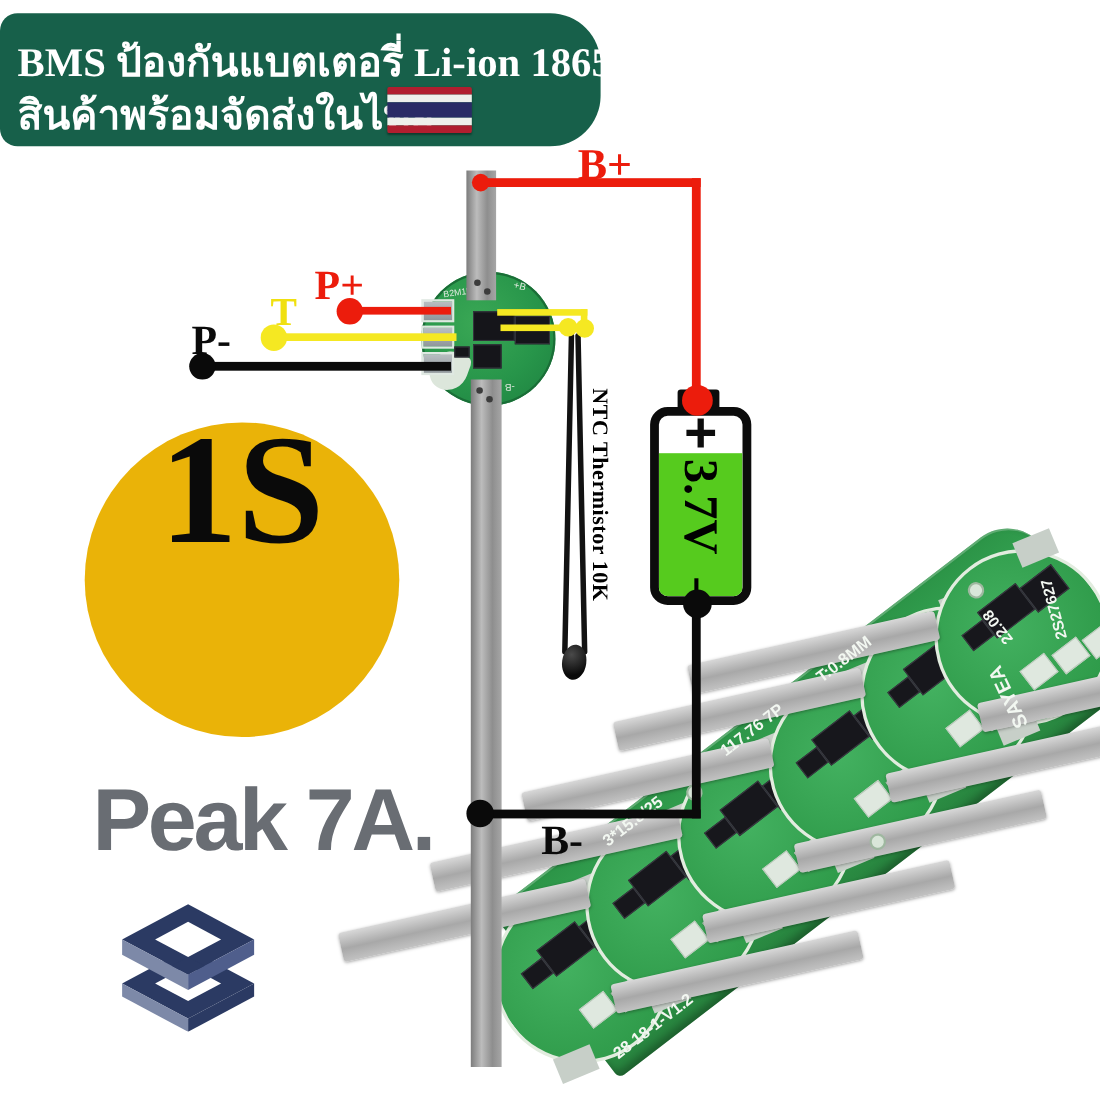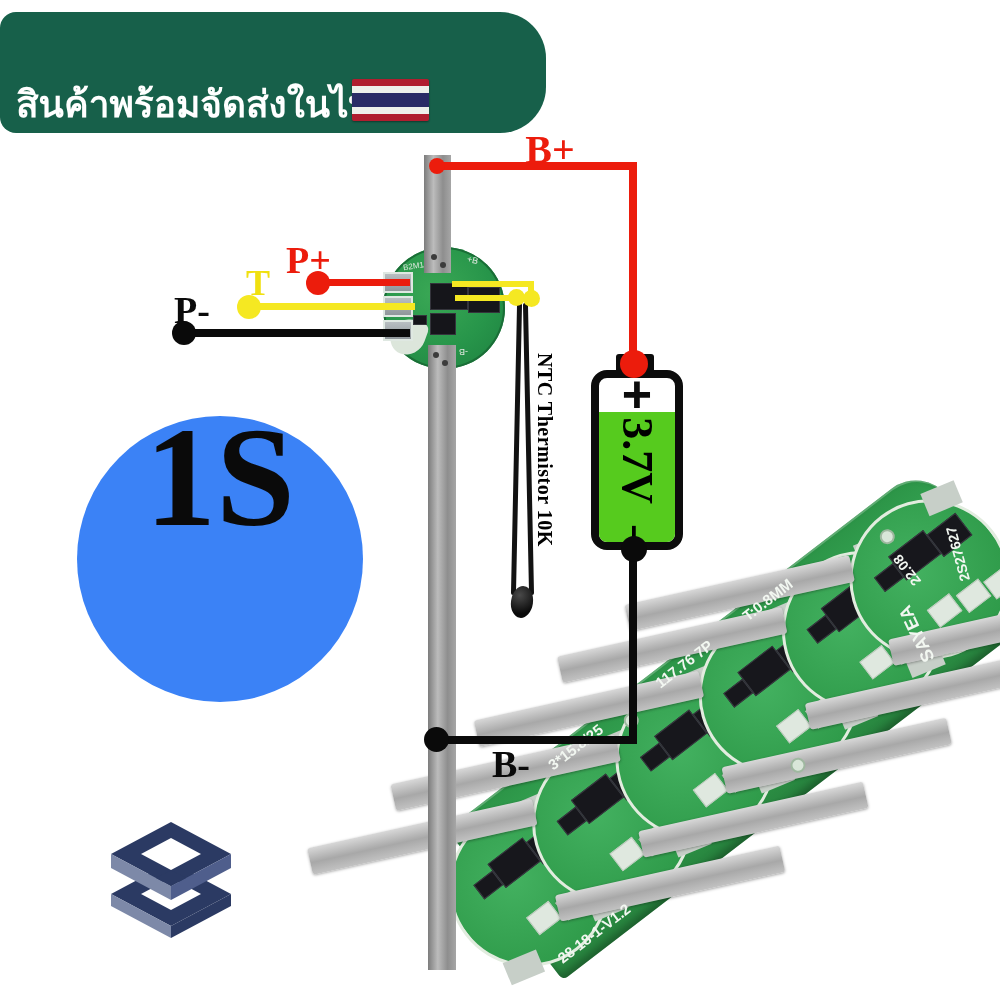--- a/index.html
+++ b/index.html
@@ -55,22 +55,22 @@
   .bat-cap{position:absolute;left:616px;top:354px;width:38px;height:20px;background:#0c0c0c;border-radius:3px;z-index:4;}
   .bat-body{position:absolute;left:591px;top:370px;width:92px;height:180px;border:8px solid #0c0c0c;
             border-radius:16px;background:#ffffff;overflow:hidden;z-index:4;box-sizing:border-box;}
   .bat-green{position:absolute;left:0;right:0;top:34px;bottom:0;background:#56CB1E;}
   .bat-plus{position:absolute;left:0;right:0;top:-14px;text-align:center;font-size:52px;font-weight:900;
             font-family:"Liberation Sans",sans-serif;color:#0c0c0c;}
   .bat-vtext{position:absolute;left:38px;top:100px;transform:translate(-50%,-50%) rotate(90deg);
              font-size:44px;font-weight:bold;color:#000;white-space:nowrap;}
 
   
-  .spec-circle{position:absolute;left:77px;top:416px;width:286px;height:286px;border-radius:50%;
-               background:#3b82f6;z-index:2;}
+  .spec-circle{position:absolute;left:77px;top:384px;width:286px;height:286px;border-radius:50%;
+               background:#eab308;z-index:2;}
   .spec-line{position:absolute;left:0;right:0;text-align:center;font-size:142px;line-height:1;
              font-weight:bold;color:#0a0a0a;}
   .peak{position:absolute;left:84px;top:700px;font-family:"Liberation Sans","DejaVu Sans",sans-serif;
         font-size:80px;font-weight:800;color:#696D73;letter-spacing:-3px;z-index:2;white-space:nowrap;}
 
   
   .logo{position:absolute;left:66px;top:820px;z-index:2;}
   .brand-name{position:absolute;left:36px;top:938px;font-family:"DejaVu Sans Mono",monospace;
               font-size:34px;font-weight:bold;color:#2B3A63;letter-spacing:2px;z-index:2;}
 
@@ -91,20 +91,21 @@
           box-shadow:0 1px 3px rgba(0,0,0,.35);transform:rotate(25deg);}
   .pmark{position:absolute;color:#f2f7f1;font-family:"Liberation Sans",sans-serif;font-weight:bold;
          font-size:15px;white-space:nowrap;}
 </style>
 </head>
 <body>
 
 <div id="stage">
 
   <div class="banner">
+    <div class="banner-line" style="top:14px;">BMS ป้องกันแบตเตอรี่ Li-ion 18650</div>
     <div class="banner-line" style="top:62px;">สินค้าพร้อมจัดส่งในไทย</div>
     <div class="flag">
       <div class="f-red"></div>
       <div class="f-white"></div>
       <div class="f-blue"></div>
       <div class="f-white"></div>
       <div class="f-red"></div>
     </div>
   </div>
 
@@ -254,20 +255,21 @@
     <div class="bat-plus">+</div>
     <div class="bat-vtext">
       <span>3.7V</span>
       <span style="margin-left:10px;">-</span>
     </div>
   </div>
 
   <div class="spec-circle">
     <div class="spec-line" style="top:-10px;">1S</div>
   </div>
+  <div class="peak">Peak 7A.</div>
 
   <svg class="logo" width="210" height="118" viewBox="0 0 210 118">
 
     <polygon points="105,42 165,74 105,106 45,74" fill="#2B3A63"></polygon>
     <polygon points="105,58 135,74 105,90 75,74" fill="#ffffff"></polygon>
     <polygon points="45,74 105,106 105,118 45,86" fill="#7D89A8"></polygon>
     <polygon points="165,74 105,106 105,118 165,86" fill="#2B3A63"></polygon>
 
     <polygon points="105,2 165,34 105,66 45,34" fill="#2B3A63"></polygon>
     <polygon points="105,18 135,34 105,50 75,34" fill="#ffffff"></polygon>

